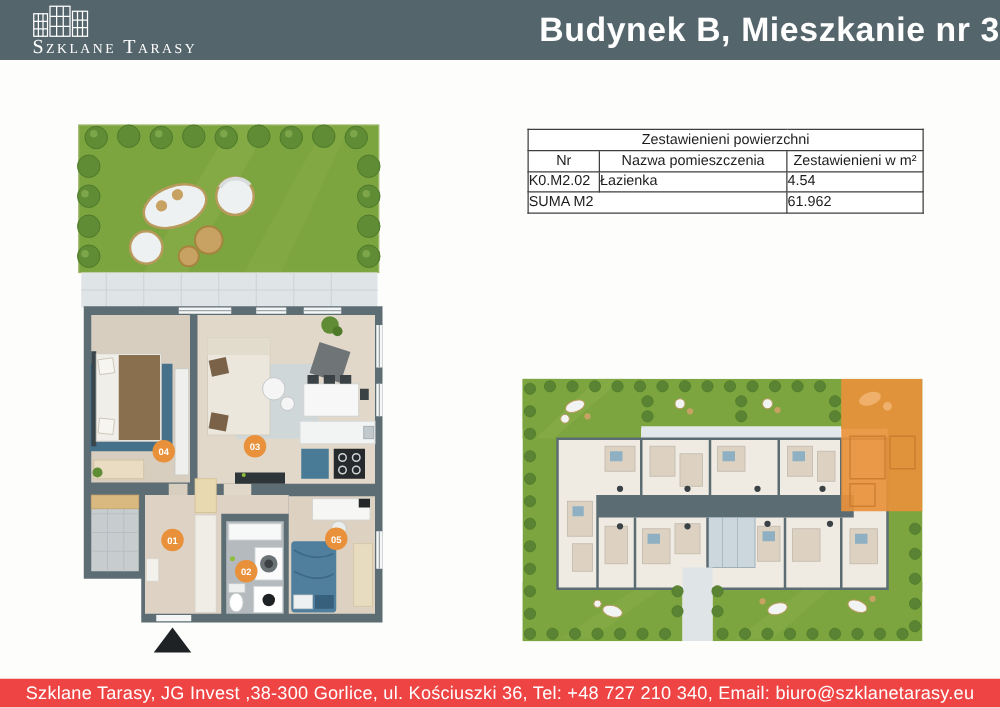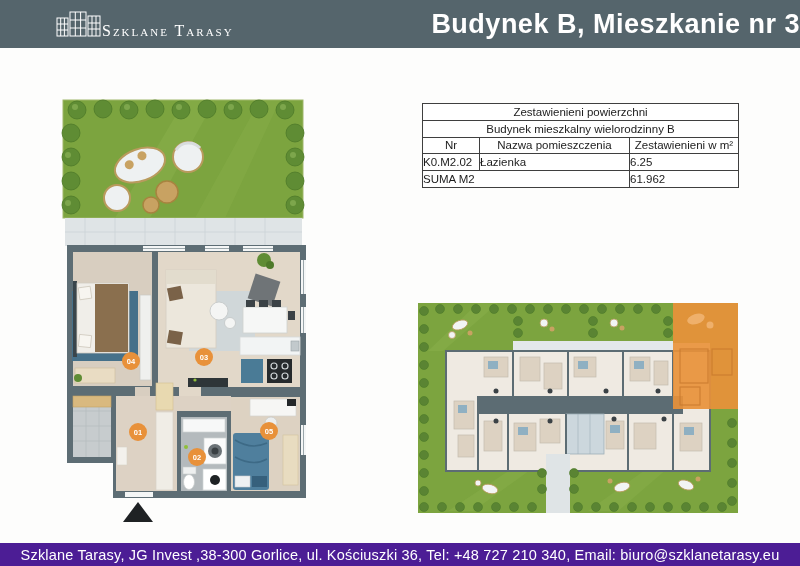--- a/index.html
+++ b/index.html
@@ -2,21 +2,21 @@
 <html><head>
 <meta charset="utf-8">
 <style>
   * { margin:0; padding:0; box-sizing:border-box; }
   html,body { width:800px; height:566px; overflow:hidden; }
   body { position:relative; background:#fdfdfc; font-family:"Liberation Sans", sans-serif; }
 
   
   .header { position:absolute; left:0; top:0; width:800px; height:48px;
             background:#55656c; display:flex; align-items:center; justify-content:space-between; }
-  .logo { display:flex; flex-direction:row; align-items:flex-end; margin-left:56px; }
+  .logo { display:flex; flex-direction:column; align-items:flex-start; margin-left:26px; }
   .logo-icon { height:26px; margin-bottom:1px; }
   .logo-text { color:#ffffff; font-family:"Liberation Serif", serif; font-variant:small-caps;
                font-size:16px; letter-spacing:2px; line-height:14px; }
   .page-title { color:#ffffff; font-size:27px; font-weight:600; letter-spacing:0.5px;
                 }
 
   
   .area-table-wrap { position:absolute; left:422px; top:103px; width:316px; }
   table.area-table { border-collapse:collapse; width:100%; table-layout:fixed;
                      font-size:11.5px; color:#1c1c1c; background:#ffffff; }
@@ -24,21 +24,21 @@
                         overflow:hidden; white-space:nowrap; }
   td.c-center { text-align:center; }
   col.col-nr { width:57px; } col.col-name { width:150px; } col.col-area { width:109px; }
 
   
   .floor-plan { position:absolute; left:55px; top:95px; width:252px; height:435px; }
   .site-plan  { position:absolute; left:418px; top:303px; width:320px; height:210px; }
 
   
   .footer { position:absolute; left:0; top:543px; width:800px; height:23px;
-            background:#4c1d95; color:#ffffff; display:flex; align-items:center;
+            background:#ef4444; color:#ffffff; display:flex; align-items:center;
             justify-content:center; font-size:14.5px; letter-spacing:0.2px; }
 
   .rm-label { font-size:7.5px; font-weight:bold; fill:#ffffff; text-anchor:middle; }
 </style>
 </head>
 <body>
 
 <div class="header">
   <div class="logo">
     <svg class="logo-icon" viewBox="0 0 46 26" width="46" height="26">
@@ -70,31 +70,28 @@
     <colgroup>
         <col class="col-nr">
         <col class="col-name">
         <col class="col-area">
       </colgroup>
     <tbody>
       <tr>
         <td colspan="3" class="c-center">Zestawienieni powierzchni</td>
       </tr>
       <tr>
-        <td colspan="3" class="c-center">Budynek mieszkalny wielorodzinny B</td>
-      </tr>
-      <tr>
         <td class="c-center">Nr</td>
         <td class="c-center">Nazwa pomieszczenia</td>
         <td class="c-center">Zestawienieni w m²</td>
       </tr>
       <tr>
         <td>K0.M2.02</td>
         <td>Łazienka</td>
-        <td>6.25</td>
+        <td>4.54</td>
       </tr>
       <tr>
         <td colspan="2">SUMA M2</td>
         <td>61.962</td>
       </tr>
     </tbody>
   </table>
 </div>
 
 <div class="floor-plan">

